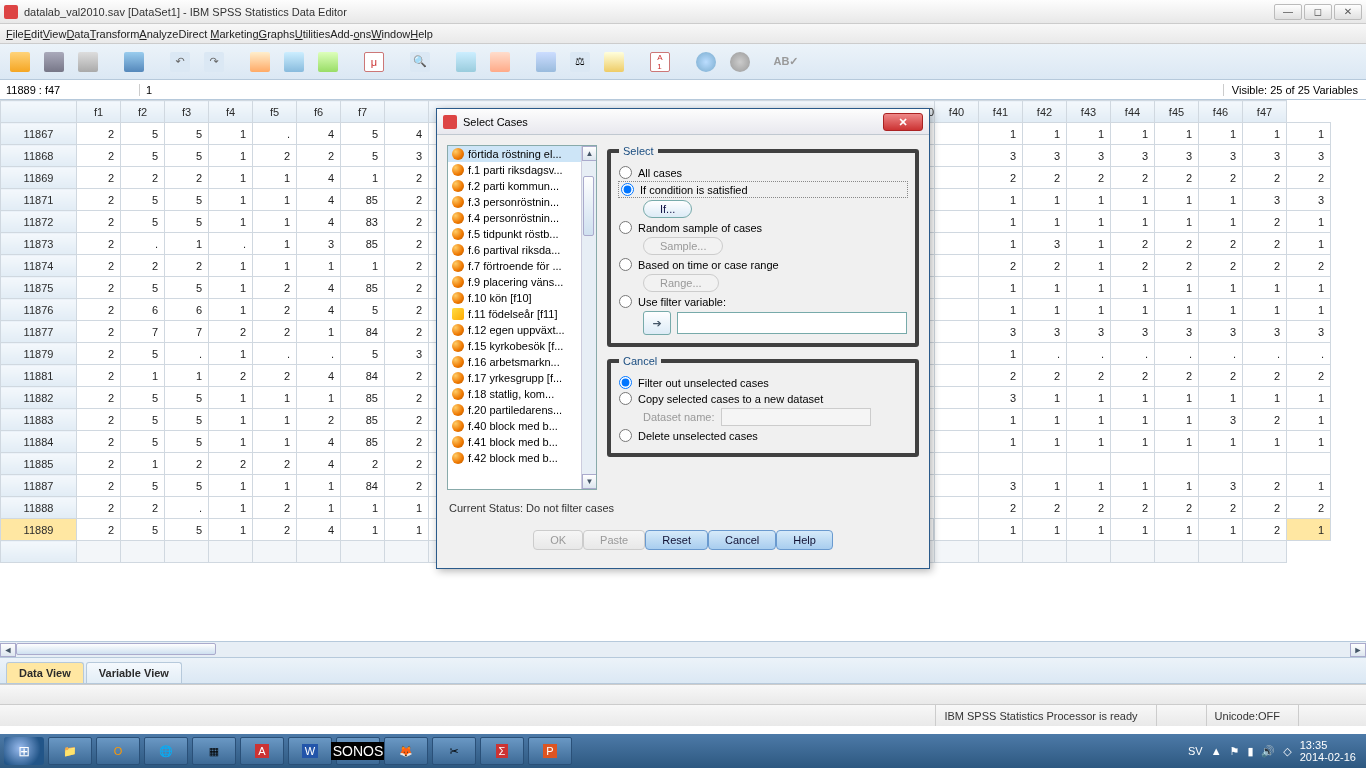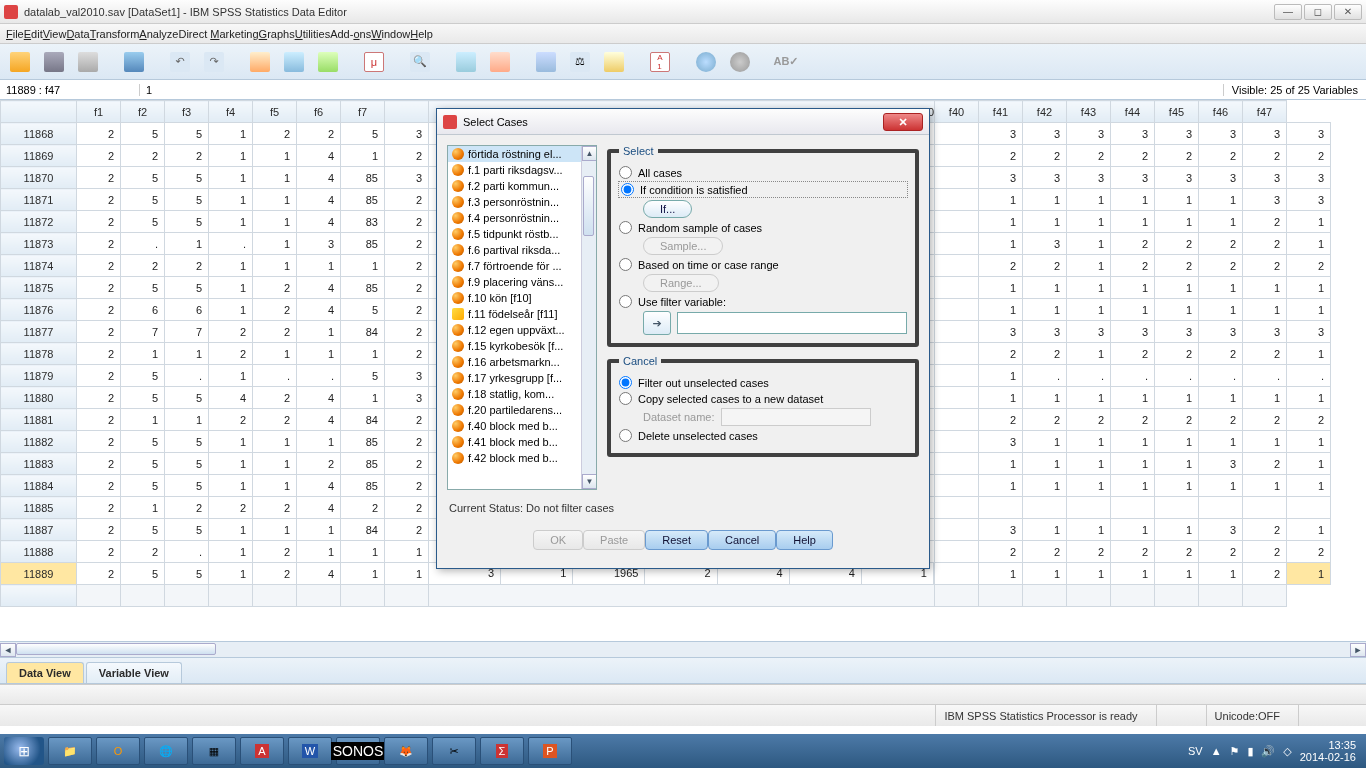--- a/index.html
+++ b/index.html
@@ -54,21 +54,21 @@
 
 
 .statusbar { height: 22px; background: linear-gradient(#f8f8f8,#e9e9e9); border-top:1px solid #ccc; display:flex; align-items:center; justify-content:flex-end; padding:0 8px; gap:10px; color:#333;}
 .statusbar .cell { border-left:1px solid #ccc; padding:0 8px; height:100%; display:flex; align-items:center;}
 
 
 .taskbar { position:absolute; bottom:0; left:0; right:0; height:34px; background: linear-gradient(#4d7aa8,#2d5880); display:flex; align-items:center; padding:0 4px; gap:4px; }
 .taskbar .start { width:40px; height:28px; border-radius:3px; background: radial-gradient(circle at 40% 40%, #9be 0%, #258 70%); display:flex;align-items:center;justify-content:center;}
 .taskbar .tbicon { width:44px; height:28px; background:linear-gradient(#6a98c4,#3d6a96); border:1px solid #2a5078; border-radius:2px; display:flex;align-items:center;justify-content:center;}
 .taskbar .tray { margin-left:auto; display:flex; align-items:center; gap:8px; color:#fff; font-size:10px; padding-right:6px;}
-.taskbar .clock { text-align:right; line-height:12px; }
+.taskbar .clock { text-align:left; line-height:12px; }
 
 
 .dialog { position:absolute; left:436px; top:108px; width:494px; background:#f0f0f0; border:1px solid #2a5a8a; box-shadow: 2px 2px 8px rgba(0,0,0,.3); }
 .dlg-title { height:26px; background: linear-gradient(#fdfdfd,#e8e8ee); display:flex; align-items:center; padding:0 6px; border-bottom:1px solid #c0c8d0;}
 .dlg-title .icon-app { width:14px;height:14px;background:#d44;border-radius:2px;margin-right:6px;}
 .dlg-title .dlg-close { margin-left:auto; width:40px; height:18px; background:linear-gradient(#e88,#c33); border:1px solid #a22; border-radius:3px; color:#fff; text-align:center; font-weight:bold; line-height:16px;}
 .dlg-body { padding:10px; display:flex; gap:10px; flex-direction:column; }
 .dlg-row1 { display:flex; gap:10px; }
 .varlist { width:150px; height:345px; border:1px solid #8aa; background:#fff; overflow:hidden; position:relative;}
 .varlist .item { display:flex; align-items:center; gap:4px; padding:1px 4px; height:16px; white-space:nowrap; overflow:hidden; }
@@ -245,20 +245,41 @@
           <th>f42</th>
           <th>f43</th>
           <th>f44</th>
           <th>f45</th>
           <th>f46</th>
           <th>f47</th>
         </tr>
       </thead>
       <tbody>
         <tr>
+          <td class="rowhdr">11867</td>
+          <td>2</td>
+          <td>5</td>
+          <td>5</td>
+          <td>1</td>
+          <td>.</td>
+          <td>4</td>
+          <td>5</td>
+          <td>4</td>
+          <td></td>
+          <td></td>
+          <td>1</td>
+          <td>1</td>
+          <td>1</td>
+          <td>1</td>
+          <td>1</td>
+          <td>1</td>
+          <td>1</td>
+          <td>1</td>
+        </tr>
+        <tr>
           <td class="rowhdr">11868</td>
           <td>2</td>
           <td>5</td>
           <td>5</td>
           <td>1</td>
           <td>2</td>
           <td>2</td>
           <td>5</td>
           <td>3</td>
           <td></td>
@@ -285,41 +306,20 @@
           <td></td>
           <td></td>
           <td>2</td>
           <td>2</td>
           <td>2</td>
           <td>2</td>
           <td>2</td>
           <td>2</td>
           <td>2</td>
           <td>2</td>
-        </tr>
-        <tr>
-          <td class="rowhdr">11870</td>
-          <td>2</td>
-          <td>5</td>
-          <td>5</td>
-          <td>1</td>
-          <td>1</td>
-          <td>4</td>
-          <td>85</td>
-          <td>3</td>
-          <td></td>
-          <td></td>
-          <td>3</td>
-          <td>3</td>
-          <td>3</td>
-          <td>3</td>
-          <td>3</td>
-          <td>3</td>
-          <td>3</td>
-          <td>3</td>
         </tr>
         <tr>
           <td class="rowhdr">11871</td>
           <td>2</td>
           <td>5</td>
           <td>5</td>
           <td>1</td>
           <td>1</td>
           <td>4</td>
           <td>85</td>
@@ -455,81 +455,39 @@
           <td>3</td>
           <td>3</td>
           <td>3</td>
           <td>3</td>
           <td>3</td>
           <td>3</td>
           <td>3</td>
           <td>3</td>
         </tr>
         <tr>
-          <td class="rowhdr">11878</td>
-          <td>2</td>
-          <td>1</td>
-          <td>1</td>
-          <td>2</td>
-          <td>1</td>
-          <td>1</td>
-          <td>1</td>
-          <td>2</td>
-          <td></td>
-          <td></td>
-          <td>2</td>
-          <td>2</td>
-          <td>1</td>
-          <td>2</td>
-          <td>2</td>
-          <td>2</td>
-          <td>2</td>
-          <td>1</td>
-        </tr>
-        <tr>
           <td class="rowhdr">11879</td>
           <td>2</td>
           <td>5</td>
           <td>.</td>
           <td>1</td>
           <td>.</td>
           <td>.</td>
           <td>5</td>
           <td>3</td>
           <td></td>
           <td></td>
           <td>1</td>
           <td>.</td>
           <td>.</td>
           <td>.</td>
           <td>.</td>
           <td>.</td>
           <td>.</td>
           <td>.</td>
-        </tr>
-        <tr>
-          <td class="rowhdr">11880</td>
-          <td>2</td>
-          <td>5</td>
-          <td>5</td>
-          <td>4</td>
-          <td>2</td>
-          <td>4</td>
-          <td>1</td>
-          <td>3</td>
-          <td></td>
-          <td></td>
-          <td>1</td>
-          <td>1</td>
-          <td>1</td>
-          <td>1</td>
-          <td>1</td>
-          <td>1</td>
-          <td>1</td>
-          <td>1</td>
         </tr>
         <tr>
           <td class="rowhdr">11881</td>
           <td>2</td>
           <td>1</td>
           <td>1</td>
           <td>2</td>
           <td>2</td>
           <td>4</td>
           <td>84</td>

